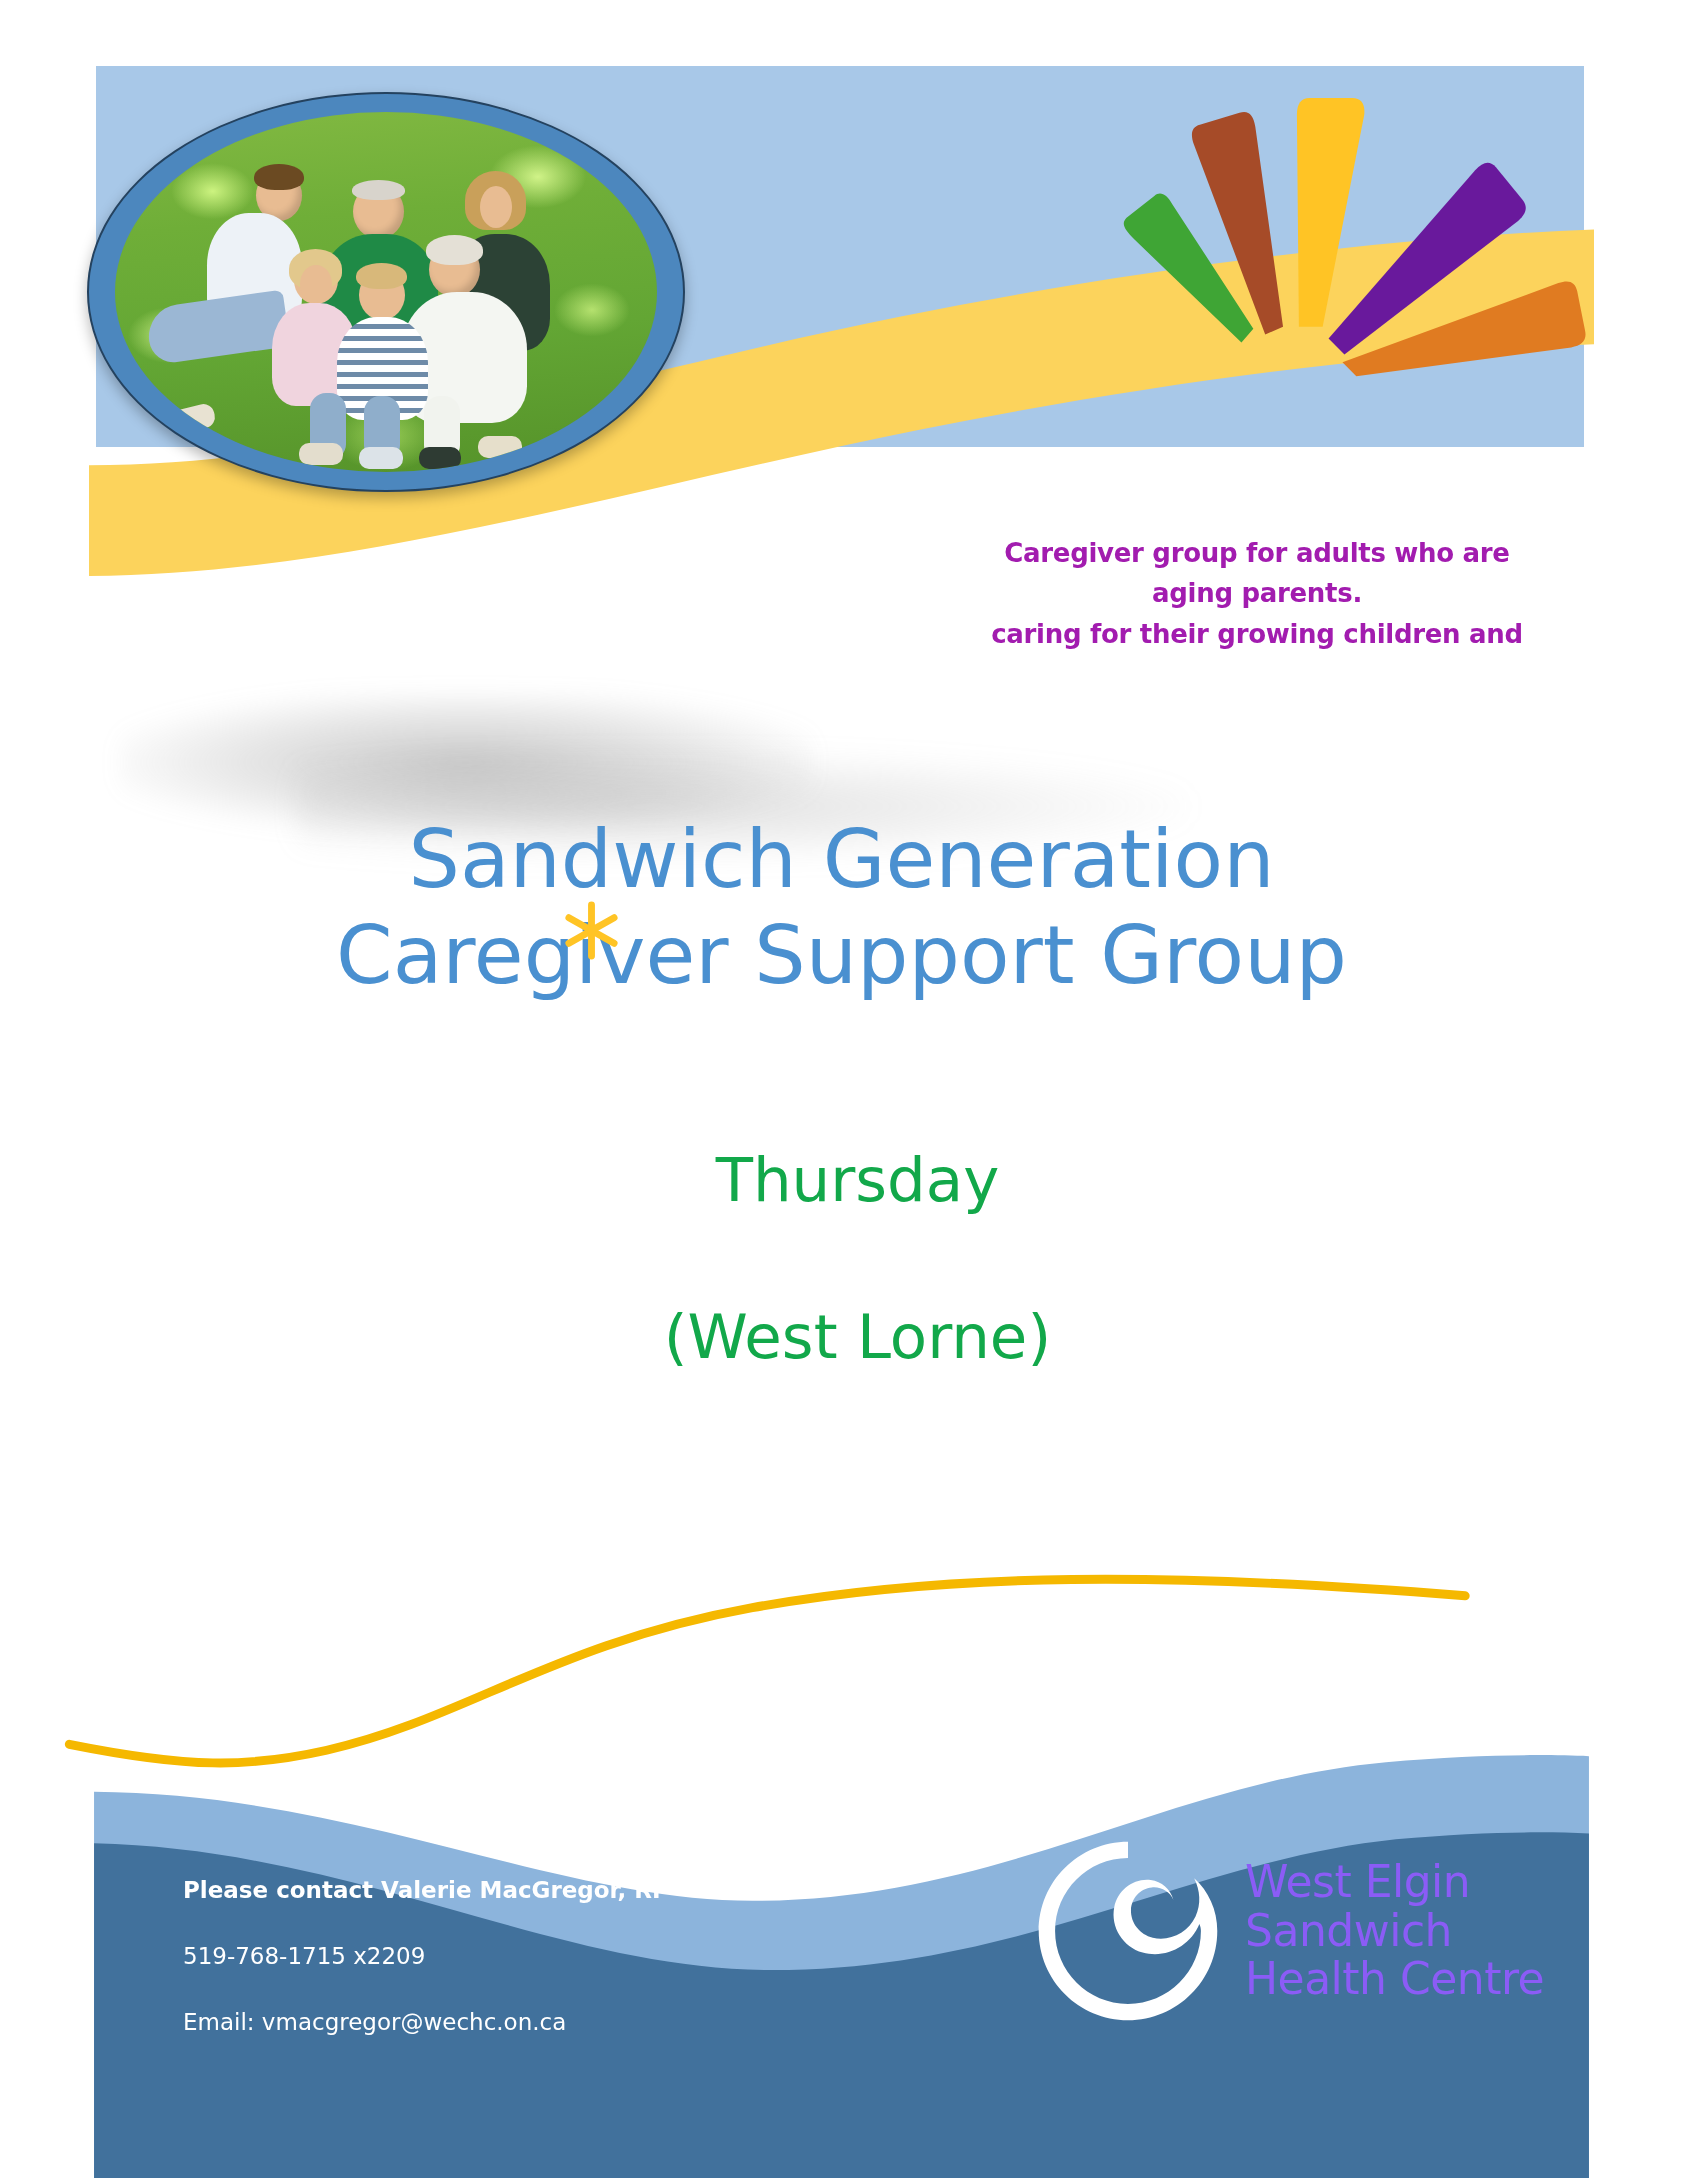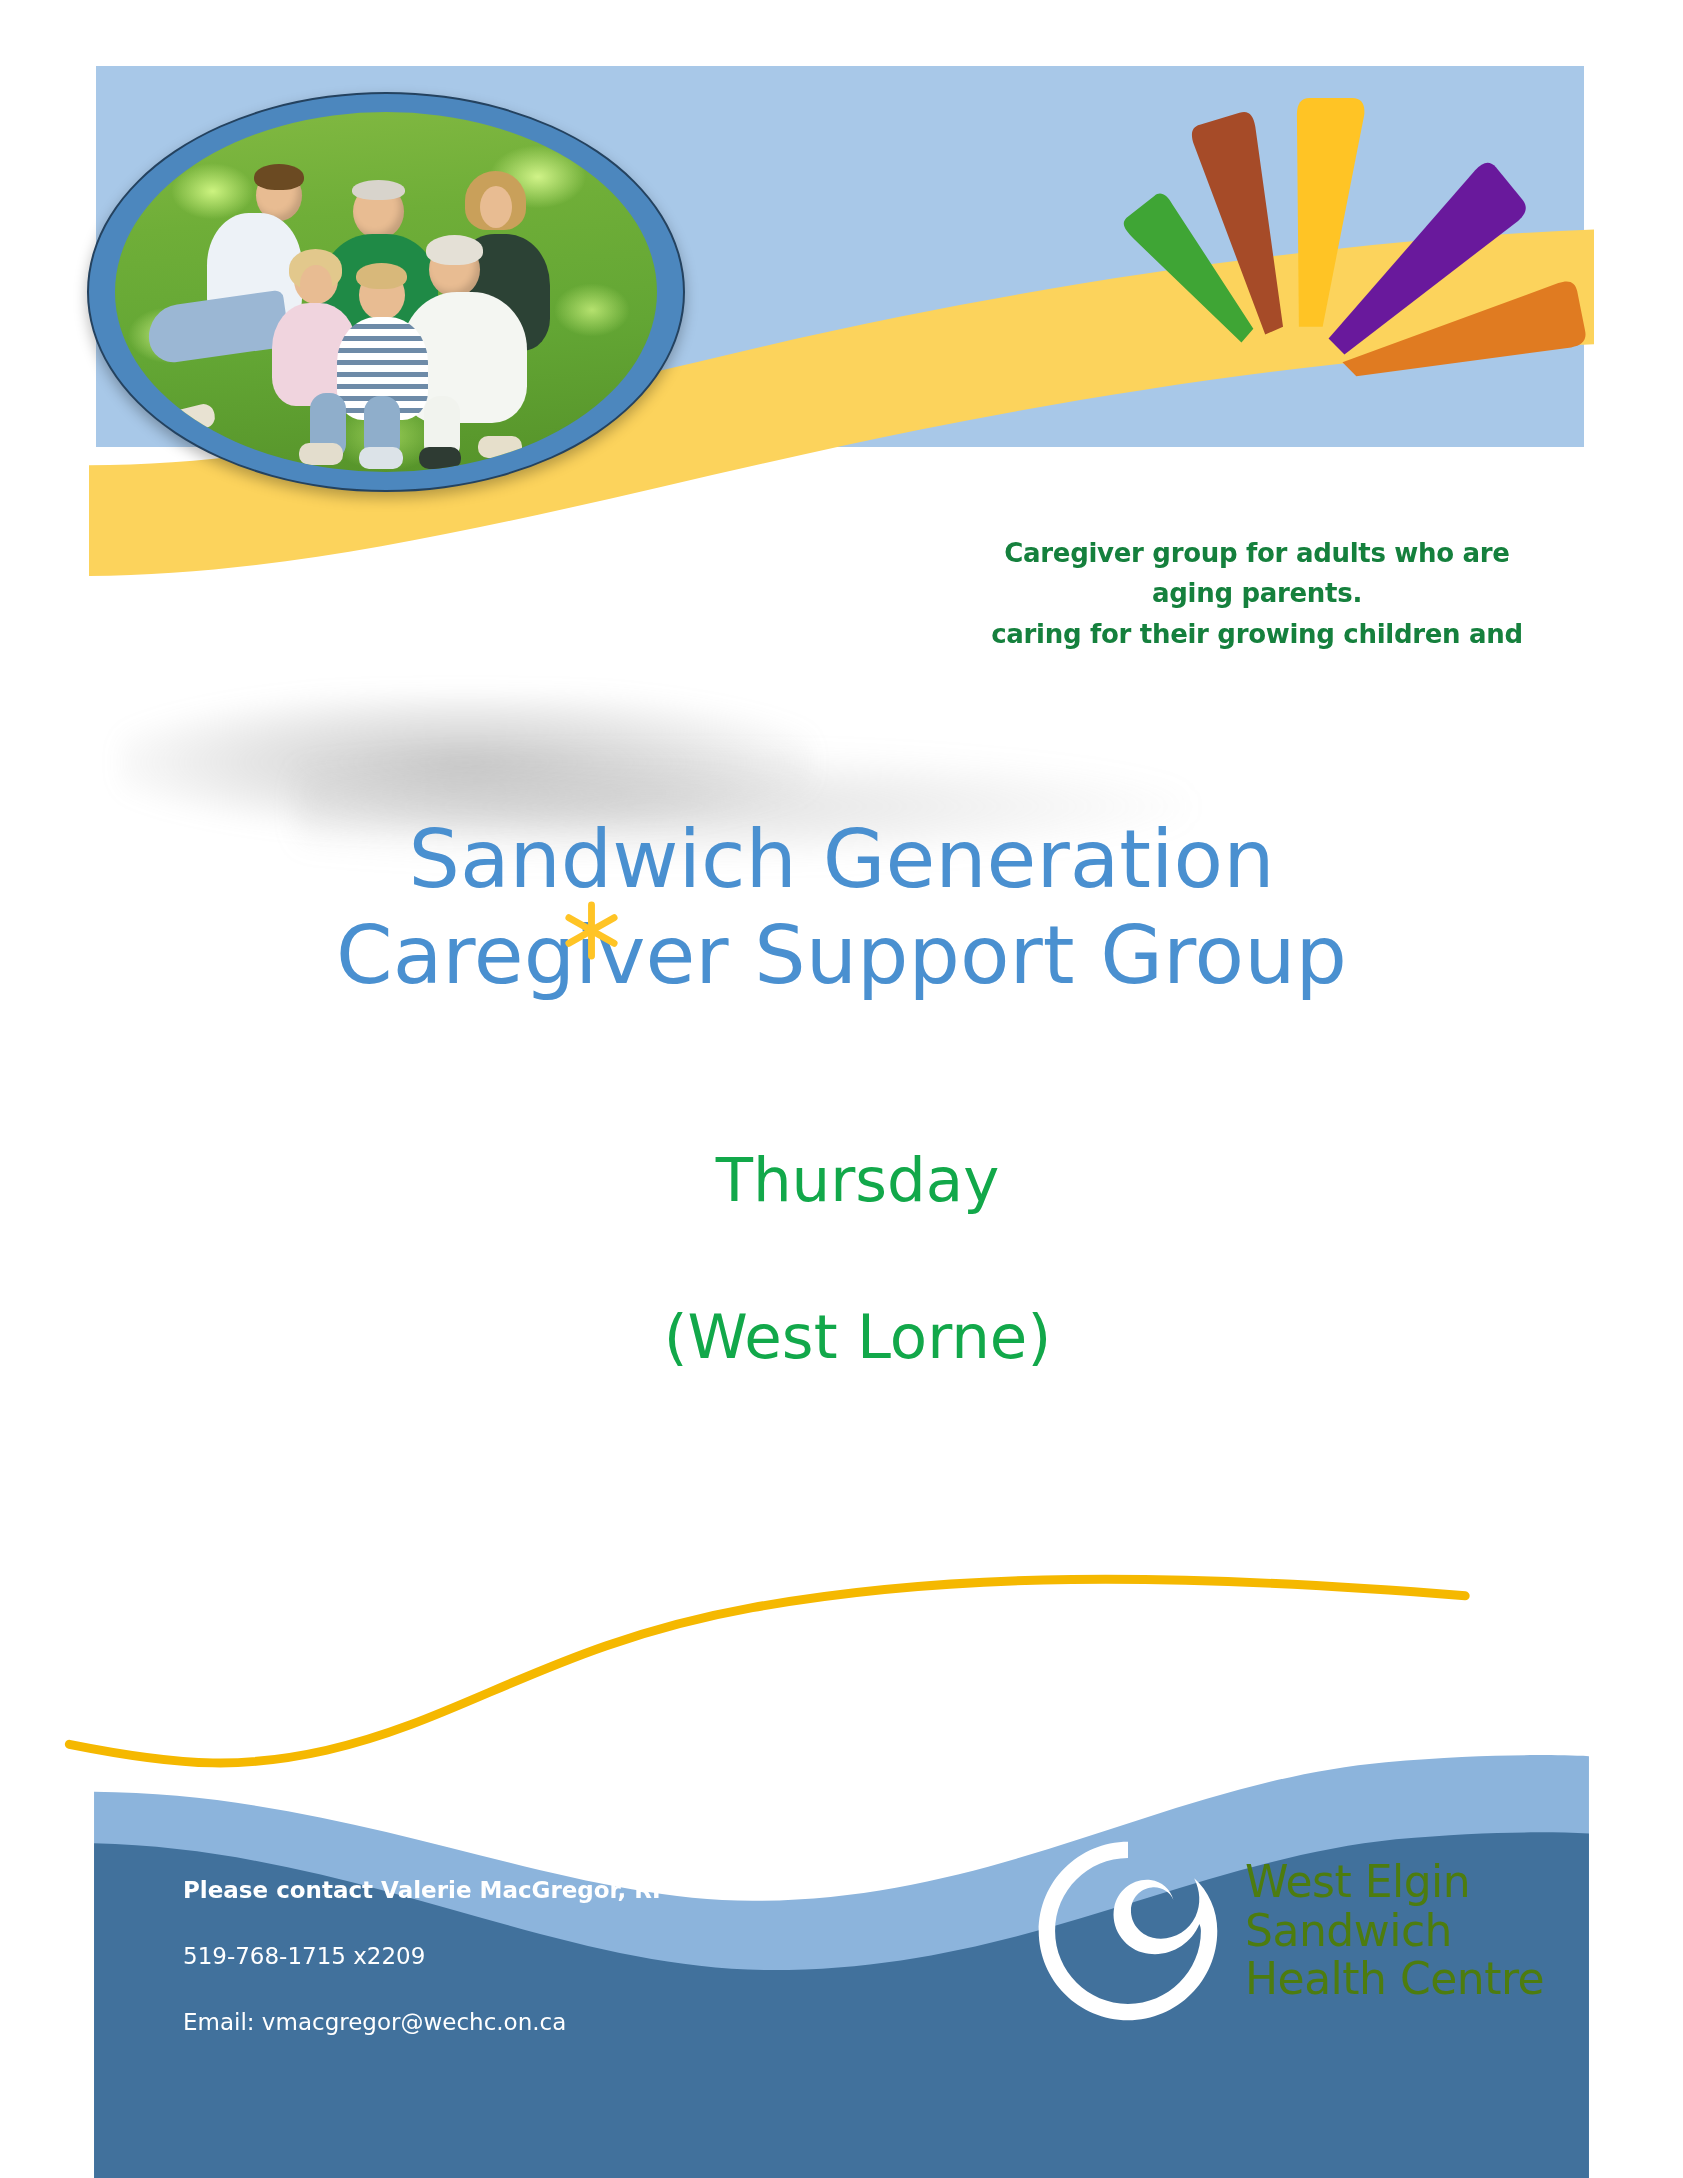--- a/index.html
+++ b/index.html
@@ -109,21 +109,21 @@
     position: absolute;
     left: 950px;
     top: 533px;
     width: 614px;
     z-index: 6;
     text-align: center;
     font-family: "DejaVu Sans", sans-serif;
     font-weight: bold;
     font-size: 26px;
     line-height: 1.55;
-    color: #15803d;
+    color: #a21caf;
     letter-spacing: -0.3px;
   }
 
   
   .title-block {
     position: absolute;
     left: 0;
     top: 812px;
     width: 1683px;
     z-index: 6;
@@ -206,21 +206,21 @@
     display: flex;
     align-items: center;
   }
   .logo-mark {
     width: 186px;
     height: 186px;
     flex: 0 0 186px;
   }
   .logo-text {
     margin-left: 24px;
-    color: #4d7c0f;
+    color: #8b5cf6;
     font-family: "DejaVu Sans", sans-serif;
     font-size: 44px;
     line-height: 1.1;
     letter-spacing: -0.5px;
   }
 </style>
 </head>
 <body>
 
 <div id="poster">

